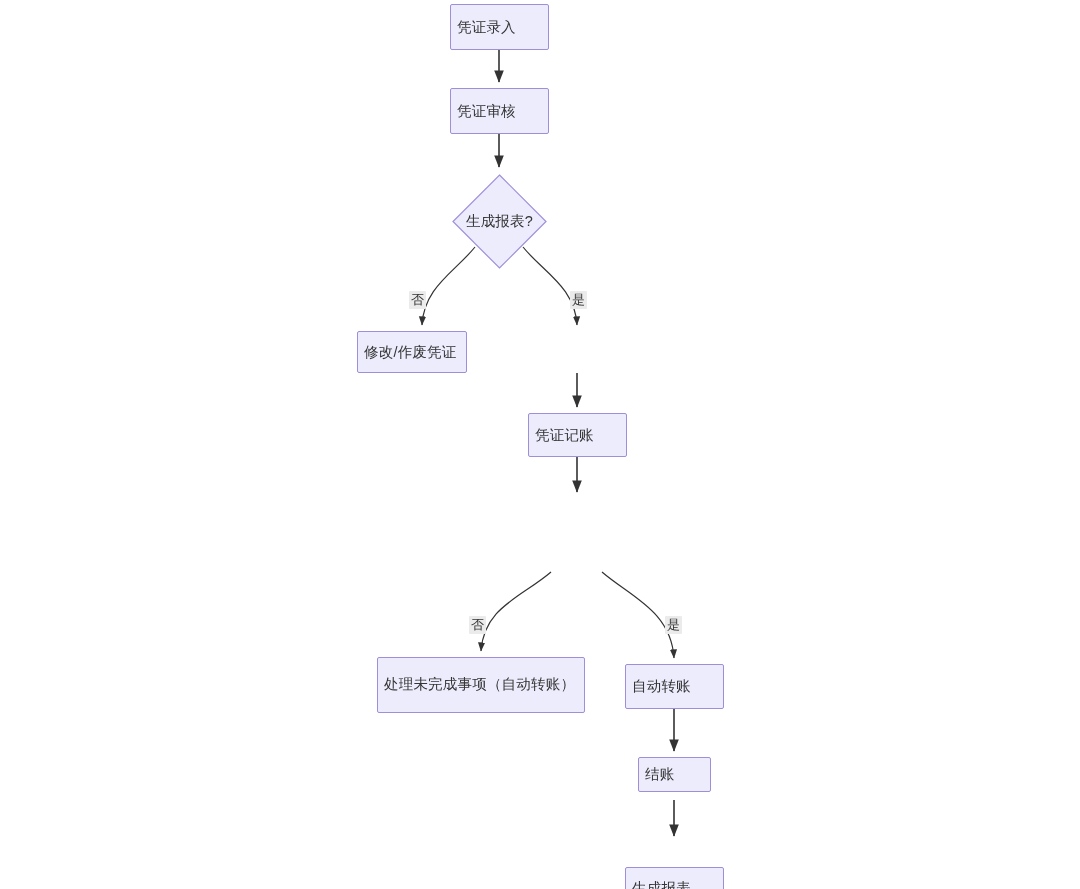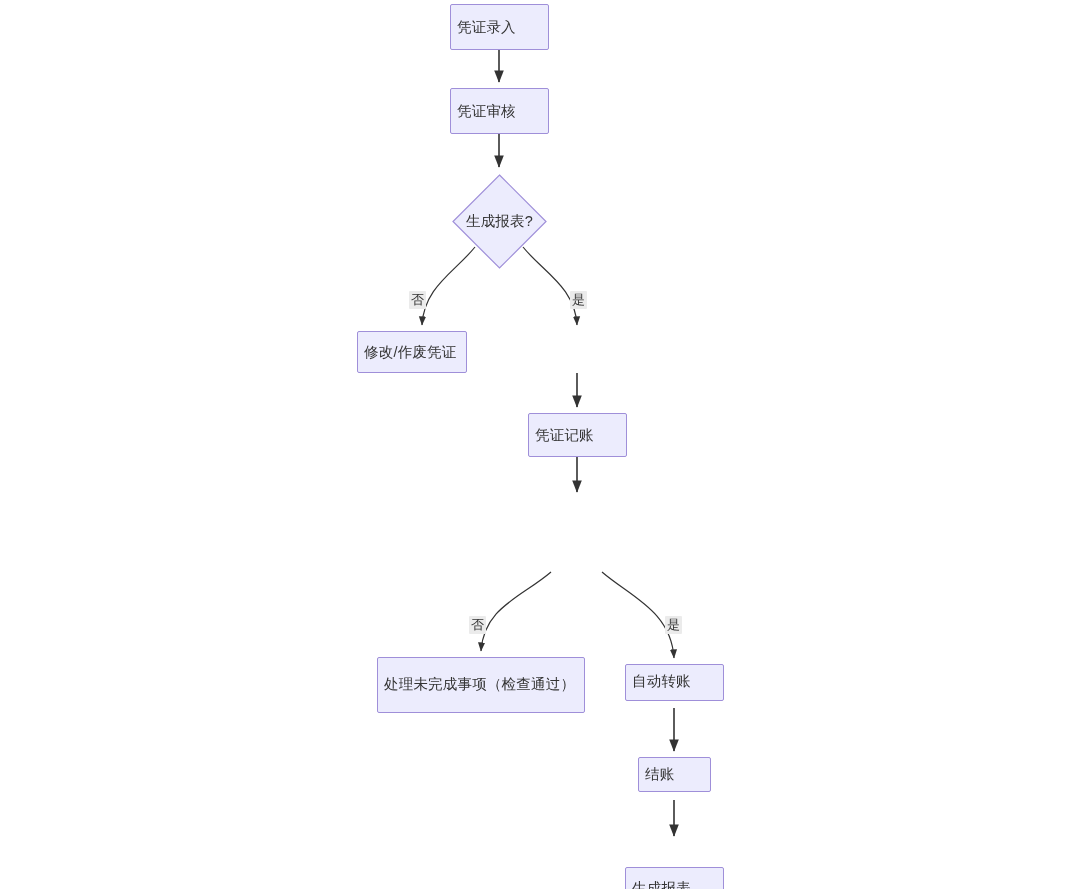--- a/index.html
+++ b/index.html
@@ -140,24 +140,24 @@
   <div class="node" style="left:528px; top:413px; width:99px; height:44px;">
     <span class="node-text">凭证记账</span>
   </div>
 
 
   <div class="edge-label" style="left:469px; top:616px;">否</div>
 
   <div class="edge-label" style="left:665px; top:616px;">是</div>
 
   <div class="node" style="left:377px; top:657px; width:208px; height:56px;">
-    <span class="node-text">处理未完成事项（检查通过）</span>
+    <span class="node-text">处理未完成事项（自动转账）</span>
   </div>
 
-  <div class="node" style="left:625px; top:664px; width:99px; height:37px;font-family:Liberation Mono, monospace;">
+  <div class="node" style="left:625px; top:664px; width:99px; height:45px;">
     <span class="node-text">自动转账</span>
   </div>
 
   <div class="node" style="left:638px; top:757px; width:73px; height:35px;">
     <span class="node-text">结账</span>
   </div>
 
   <div class="node" style="left:625px; top:841px; width:99px; height:43px;margin-top:26px;">
     <span class="node-text">生成报表</span>
   </div>

